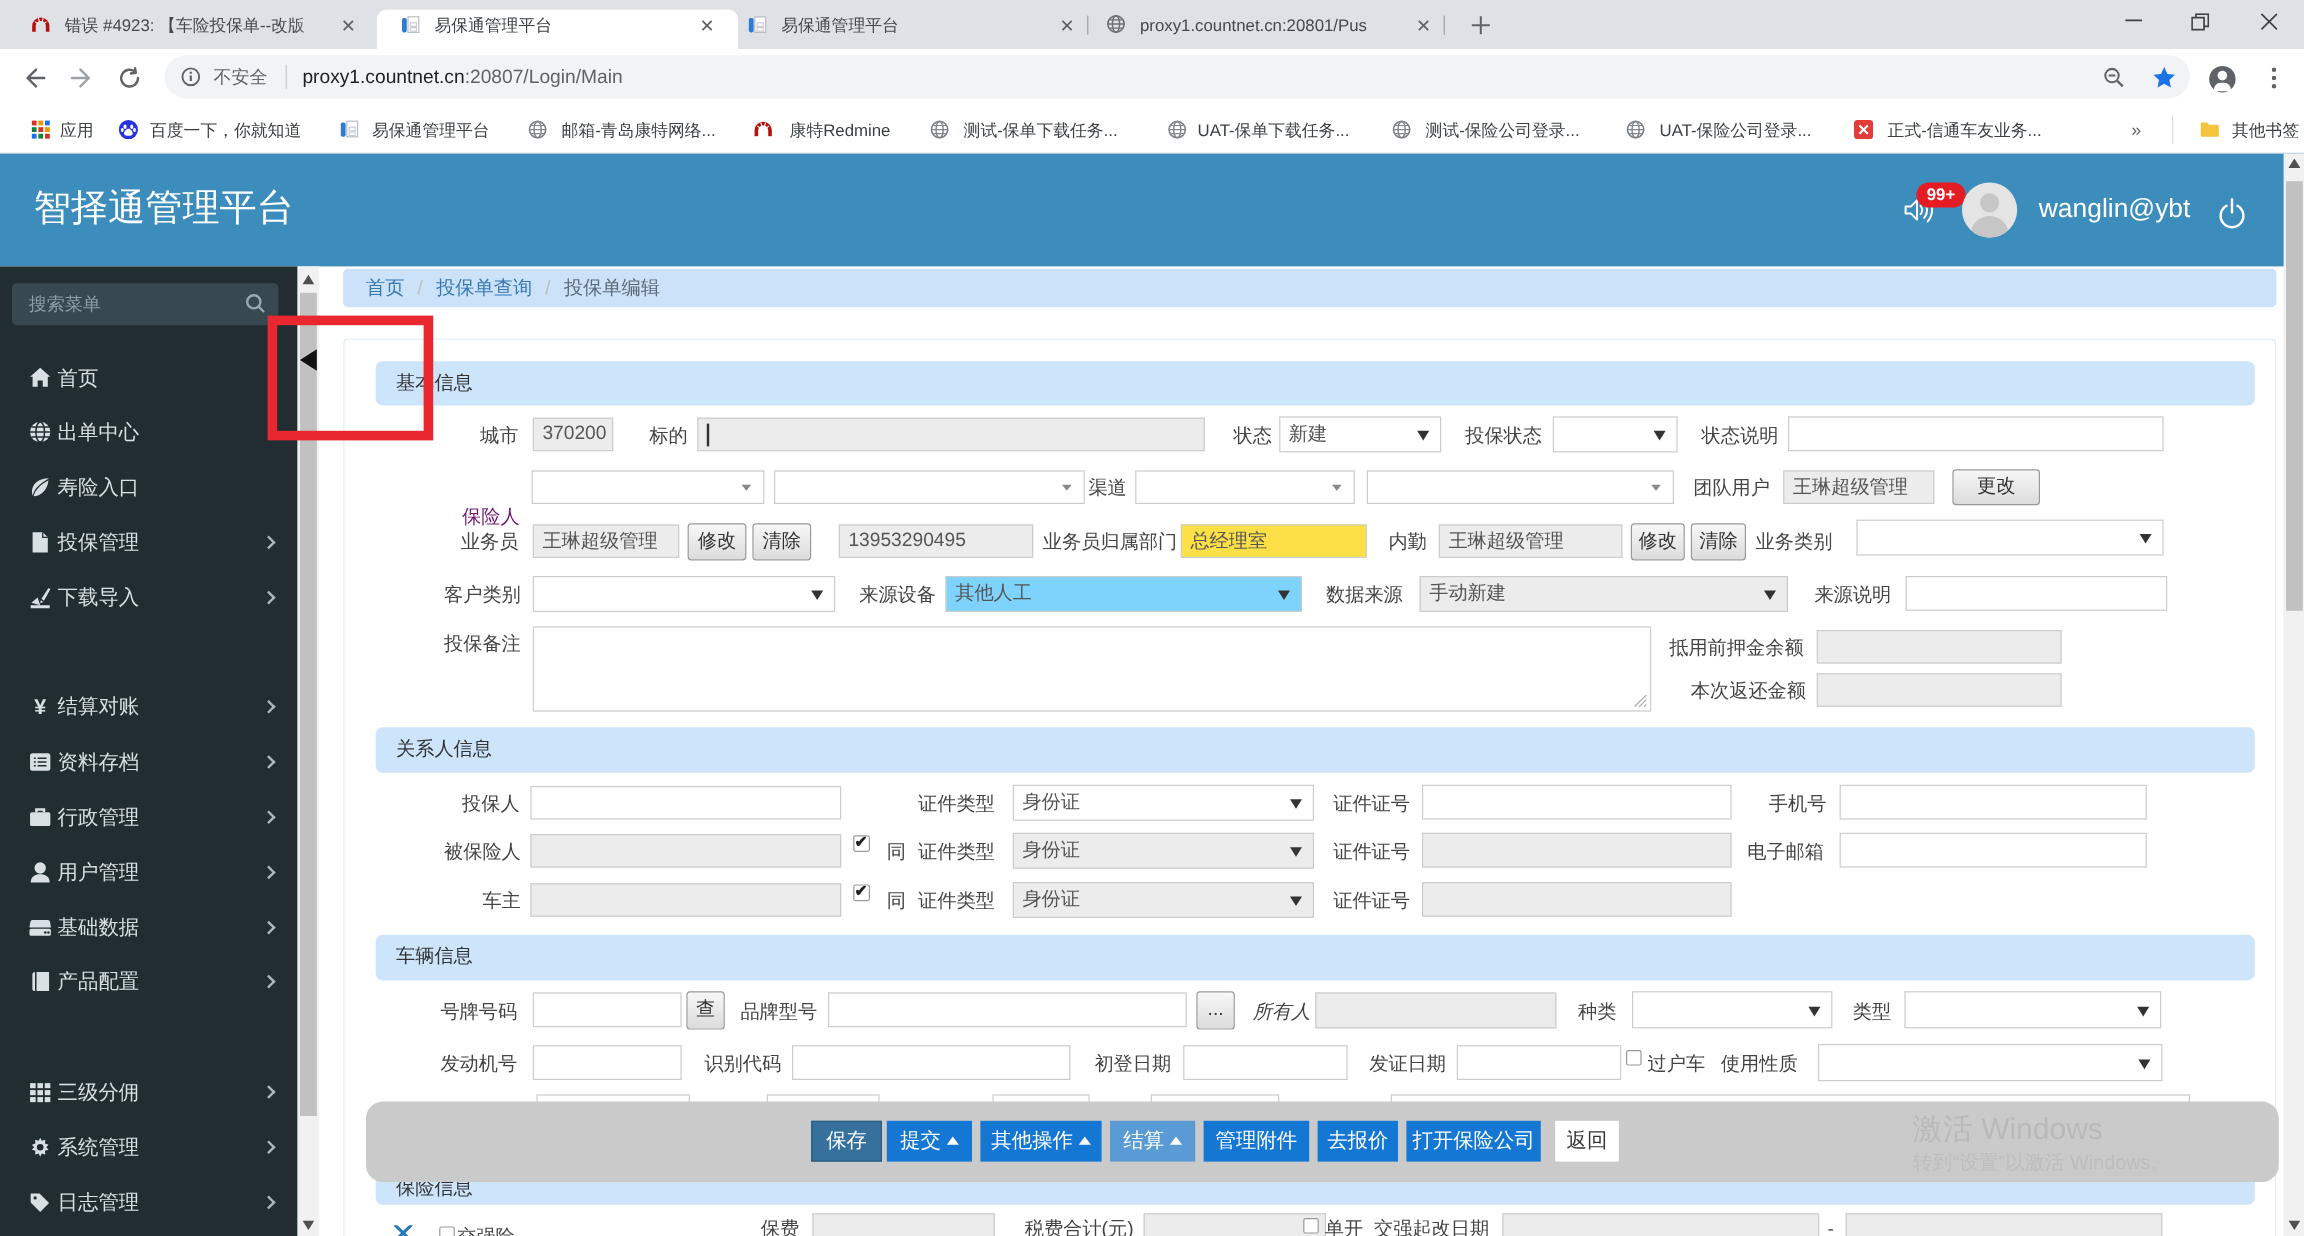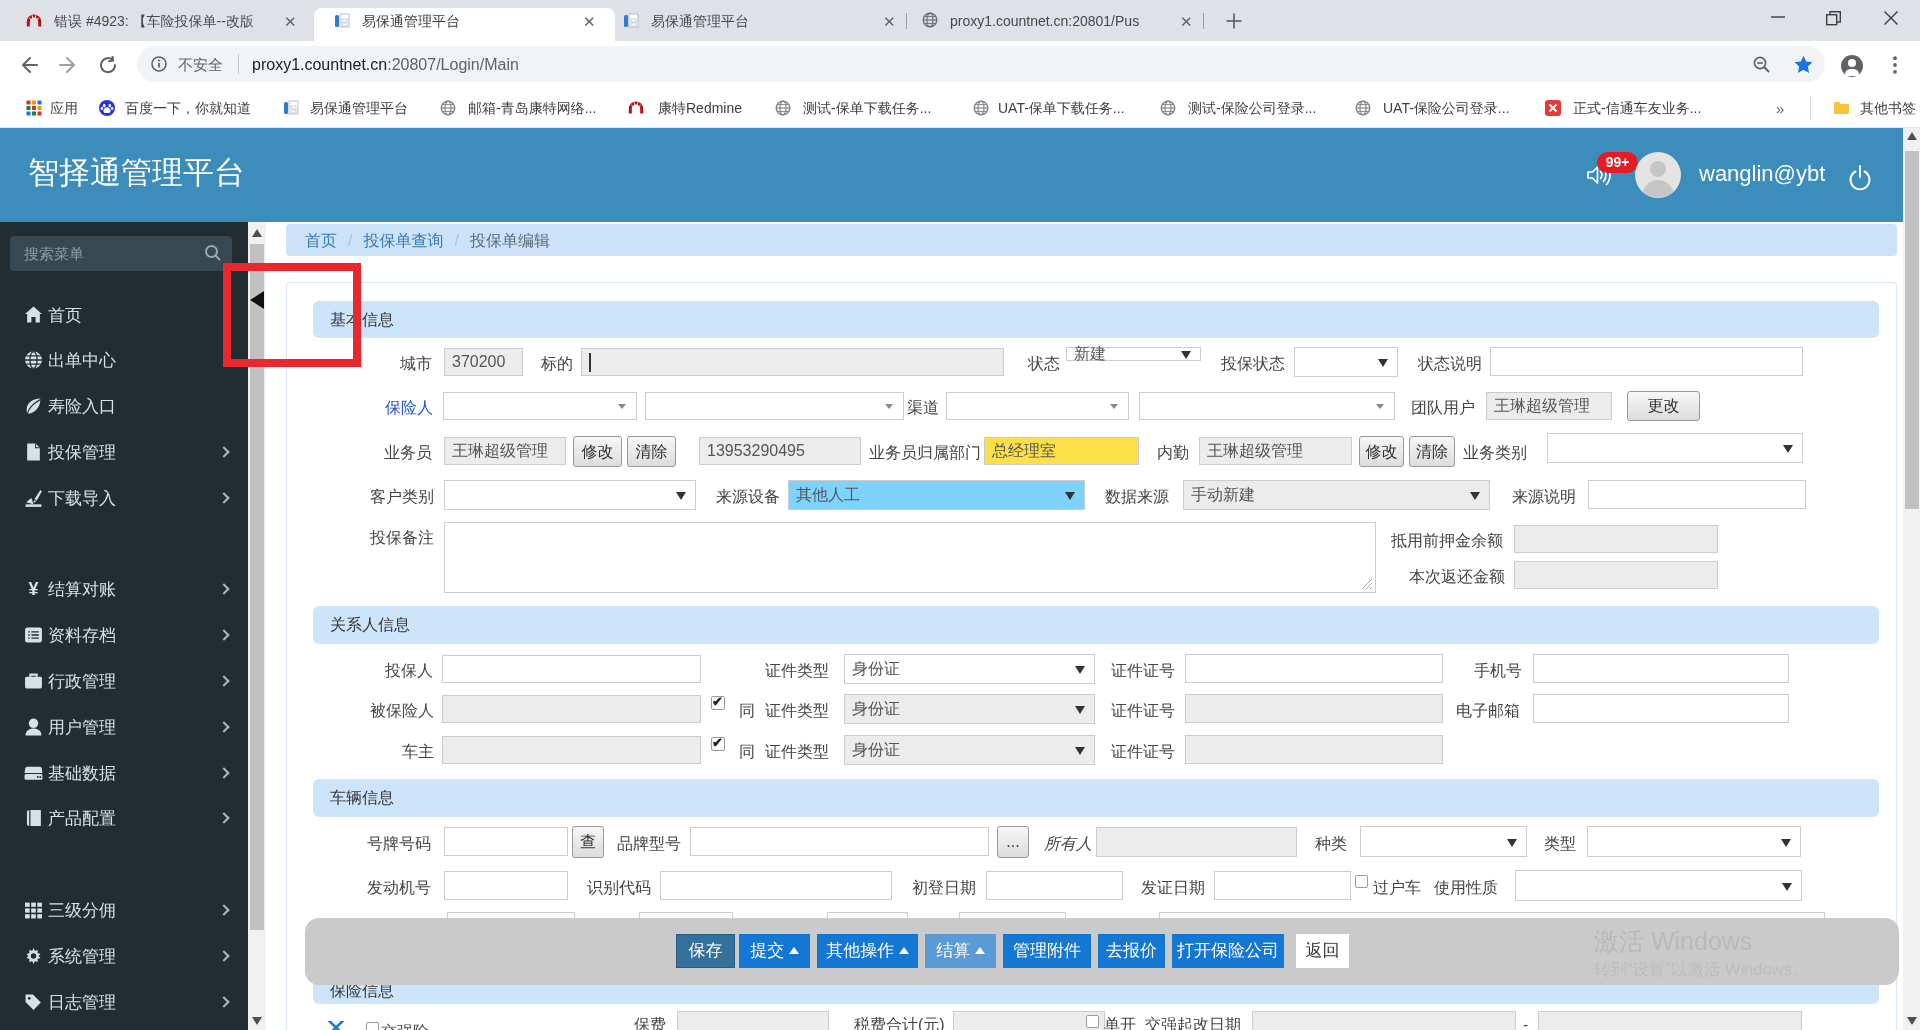--- a/index.html
+++ b/index.html
@@ -367,38 +367,38 @@
 <div style="position:absolute;left:250px;top:244px;width:14px;height:686px;background:#c1c1c1"></div>
 <svg style="position:absolute;left:252px;top:1017px;" width="10" height="8" viewBox="0 0 10 8">
       <path d="M5 8 L10 0 L0 0 Z" fill="#505050"></path>
     </svg>
 <div style="position:absolute;left:286px;top:224px;width:1611px;height:32px;background:#cbe2f8;border-radius:4px"></div>
 <div class="lb" style="left:305px;top:231px;font-size:16px;color:#3879b3">首页<span style="color:#b9c2b9;padding:0 11px">/</span><span style="color:#3879b3">投保单查询</span><span style="color:#b9c2b9;padding:0 11px">/</span><span style="color:#5c6b77">投保单编辑</span></div>
 <div style="position:absolute;left:286px;top:282px;width:1611px;height:748px;background:#fff;border:1px solid #d8e7f6;border-bottom:none;border-radius:4px 4px 0 0"></div>
 <div style="position:absolute;left:313px;top:301px;width:1566px;height:37px;background:#cde5fb;border-radius:6px"></div>
 <div class="lb" style="left:330px;top:310px;font-size:16px;color:#333">基本信息</div>
 <div class="lb" style="left:400px;top:354px;font-size:16px;color:#444;">城市</div>
-<div class="bx" style="left:444px;top:348px;width:79px;height:28px;background:#ececec;">
+<div class="bx" style="left:444px;top:348px;width:67px;height:28px;background:#ececec;">
       <span class="it">370200</span>
     </div>
 <div class="lb" style="left:541px;top:354px;font-size:16px;color:#444;">标的</div>
 <div class="bx" style="left:581px;top:348px;width:423px;height:28px;background:#ececec;"></div>
 <div style="position:absolute;left:589px;top:353px;width:1.5px;height:19px;background:#333"></div>
 <div class="lb" style="left:1028px;top:354px;font-size:16px;color:#444;">状态</div>
-<div class="bx" style="left:1066px;top:347px;width:135px;height:14px;background:#fff;">
+<div class="bx" style="left:1066px;top:347px;width:135px;height:30px;background:#fff;">
       <span class="it">新建</span>
       <span class="ard"></span>
     </div>
 <div class="lb" style="left:1221px;top:354px;font-size:16px;color:#444;">投保状态</div>
 <div class="bx" style="left:1294px;top:347px;width:104px;height:30px;background:#fff;">
       <span class="ard"></span>
     </div>
 <div class="lb" style="left:1418px;top:354px;font-size:16px;color:#444;">状态说明</div>
 <div class="bx" style="left:1490px;top:347px;width:313px;height:29px;background:#fff;"></div>
-<div class="lb" style="left:385px;top:398px;font-size:16px;color:#1d4ed8;">保险人</div>
+<div class="lb" style="left:385px;top:422px;font-size:16px;color:#701a75;">保险人</div>
 <div class="bx" style="left:443px;top:392px;width:194px;height:28px;background:#fff;">
       <span class="arg"></span>
     </div>
 <div class="bx" style="left:645px;top:392px;width:259px;height:28px;background:#fff;">
       <span class="arg"></span>
     </div>
 <div class="lb" style="left:907px;top:398px;font-size:16px;color:#444;">渠道</div>
 <div class="bx" style="left:946px;top:392px;width:183px;height:28px;background:#fff;">
       <span class="arg"></span>
     </div>

